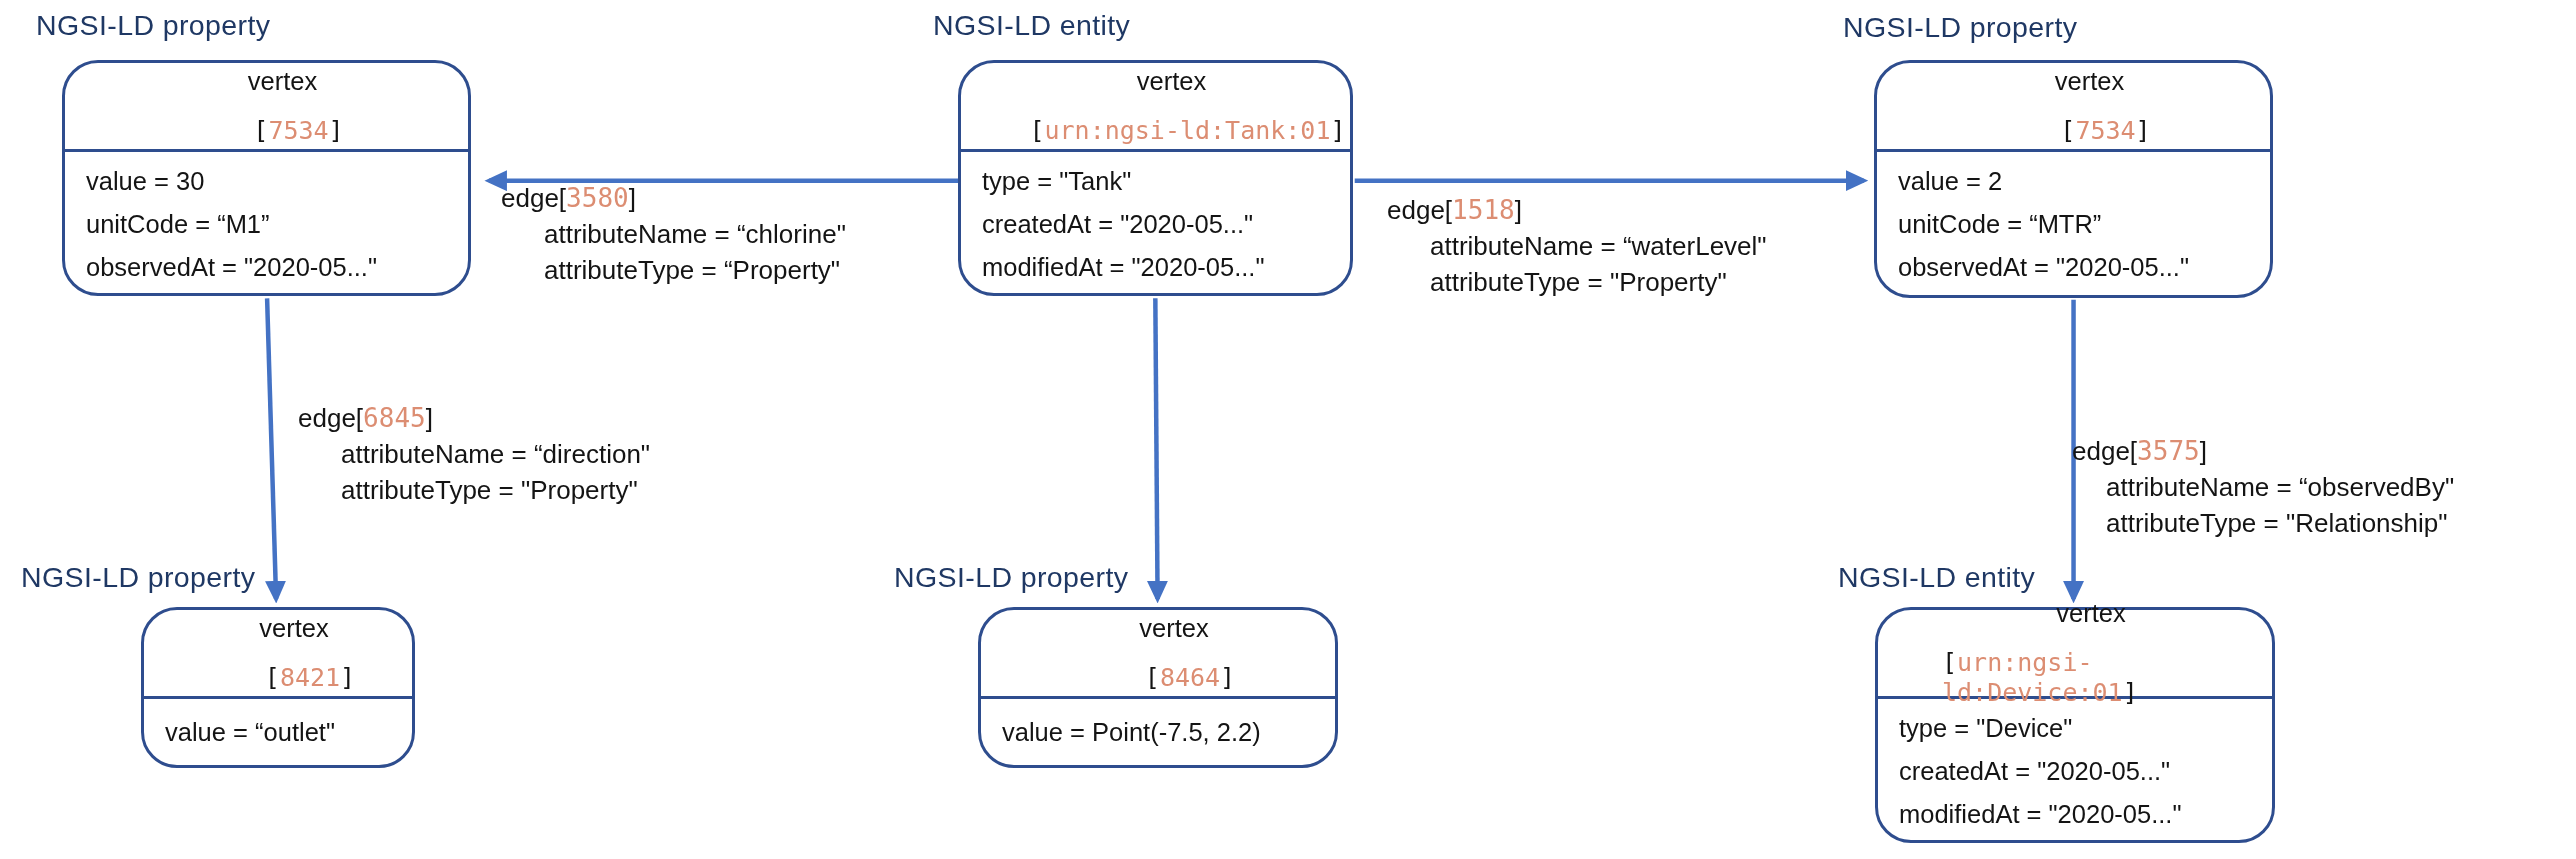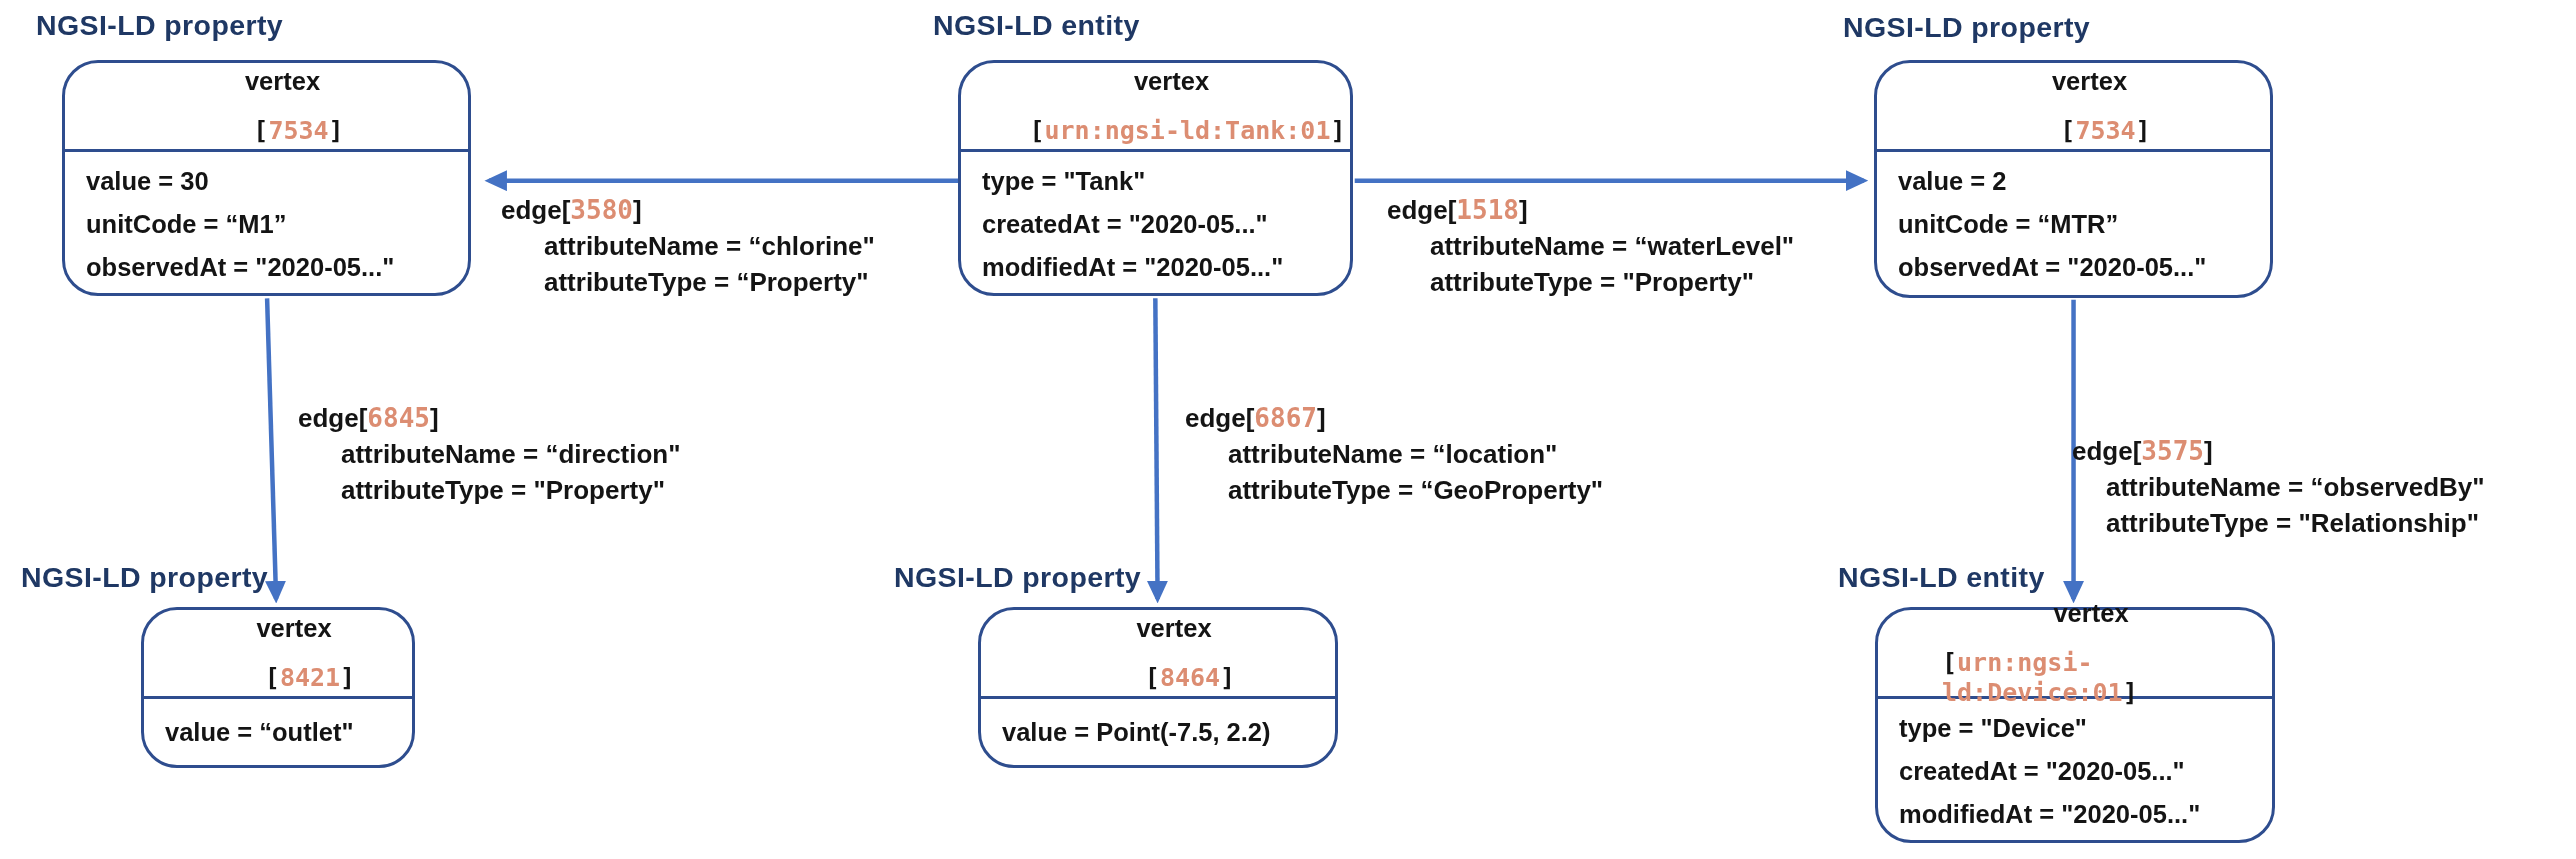--- a/index.html
+++ b/index.html
@@ -5,21 +5,21 @@
   :root{
     --box-border:#2E4D8E;
     --caption:#1F3864;
     --arrow:#4472C4;
     --id:#DC8D72;
     --text:#141414;
   }
   html,body{margin:0;padding:0;background:#ffffff;}
   .stage{
     position:relative;width:2576px;height:859px;background:#ffffff;
-    font-family:"Liberation Sans",sans-serif;color:var(--text);overflow:hidden;font-weight:bold;
+    font-family:"Liberation Sans",sans-serif;color:var(--text);overflow:hidden;
   }
   .arrows{position:absolute;left:0;top:0;width:2576px;height:859px;}
   .arrows line{stroke:var(--arrow);stroke-width:6;}
   .arrows marker path{fill:var(--arrow);}
   .caption{
     position:absolute;font-size:28.5px;color:var(--caption);white-space:nowrap;letter-spacing:0.4px;
   }
   .vbox{
     position:absolute;box-sizing:border-box;background:#ffffff;
     border:3.7px solid var(--box-border);border-radius:36px;
@@ -125,43 +125,38 @@
       <div class="vtitle">vertex</div>
       <div class="vid"><span>[</span><span class="idtxt">urn:ngsi-ld:Device:01</span><span>]</span></div>
     </div>
     <div class="vbody">
       <div class="bline">type = "Device"</div>
       <div class="bline">createdAt = "2020-05..."</div>
       <div class="bline">modifiedAt = "2020-05..."</div>
     </div>
   </div>
 
-  <div class="elabel" style="left:501px;top:192px">
+  <div class="elabel" style="left:501px;top:180px">
     <div class="l1"><span>edge</span><span>[</span><span class="idtxt">3580</span><span>]</span></div>
     <div class="attr">attributeName = “chlorine"</div>
     <div class="attr">attributeType = “Property"</div>
   </div>
 
   <div class="elabel" style="left:1387px;top:192px">
     <div class="l1"><span>edge</span><span>[</span><span class="idtxt">1518</span><span>]</span></div>
     <div class="attr">attributeName = “waterLevel"</div>
     <div class="attr">attributeType = "Property"</div>
   </div>
 
   <div class="elabel" style="left:298px;top:400px">
     <div class="l1"><span>edge</span><span>[</span><span class="idtxt">6845</span><span>]</span></div>
     <div class="attr">attributeName = “direction"</div>
     <div class="attr">attributeType = "Property"</div>
   </div>
 
-  <div class="elabel" style="left:1185px;top:400px">
-    <div class="l1"><span>edge</span><span>[</span><span class="idtxt">6867</span><span>]</span></div>
-    <div class="attr">attributeName = “location"</div>
-    <div class="attr">attributeType = “GeoProperty"</div>
-  </div>
 
   <div class="elabel" style="left:2072px;top:433px">
     <div class="l1"><span>edge</span><span>[</span><span class="idtxt">3575</span><span>]</span></div>
     <div class="attr" style="margin-left:34px">attributeName = “observedBy"</div>
     <div class="attr" style="margin-left:34px">attributeType = "Relationship"</div>
   </div>
 
 </div>
 
 

